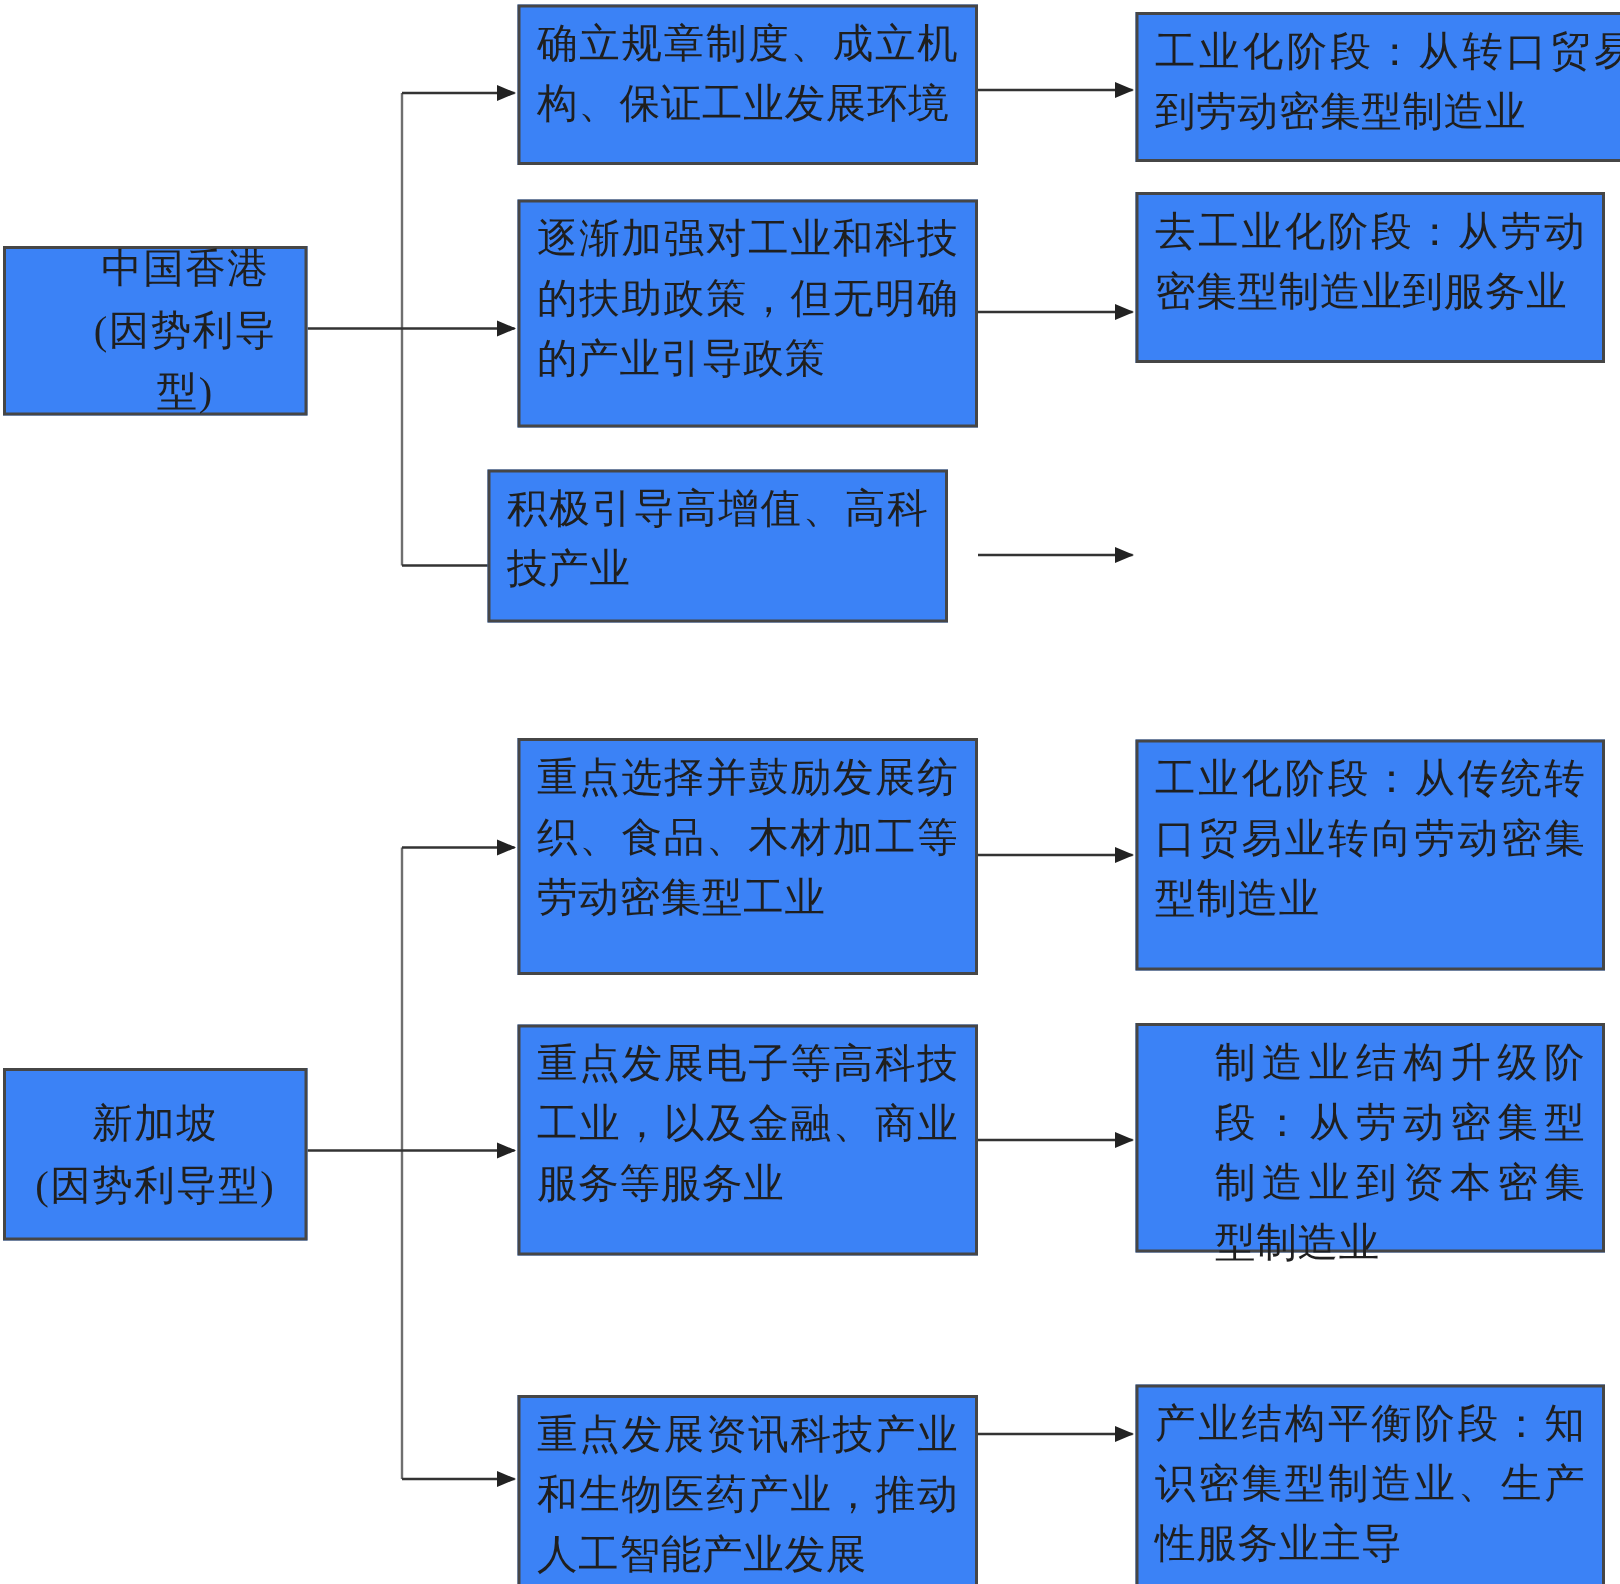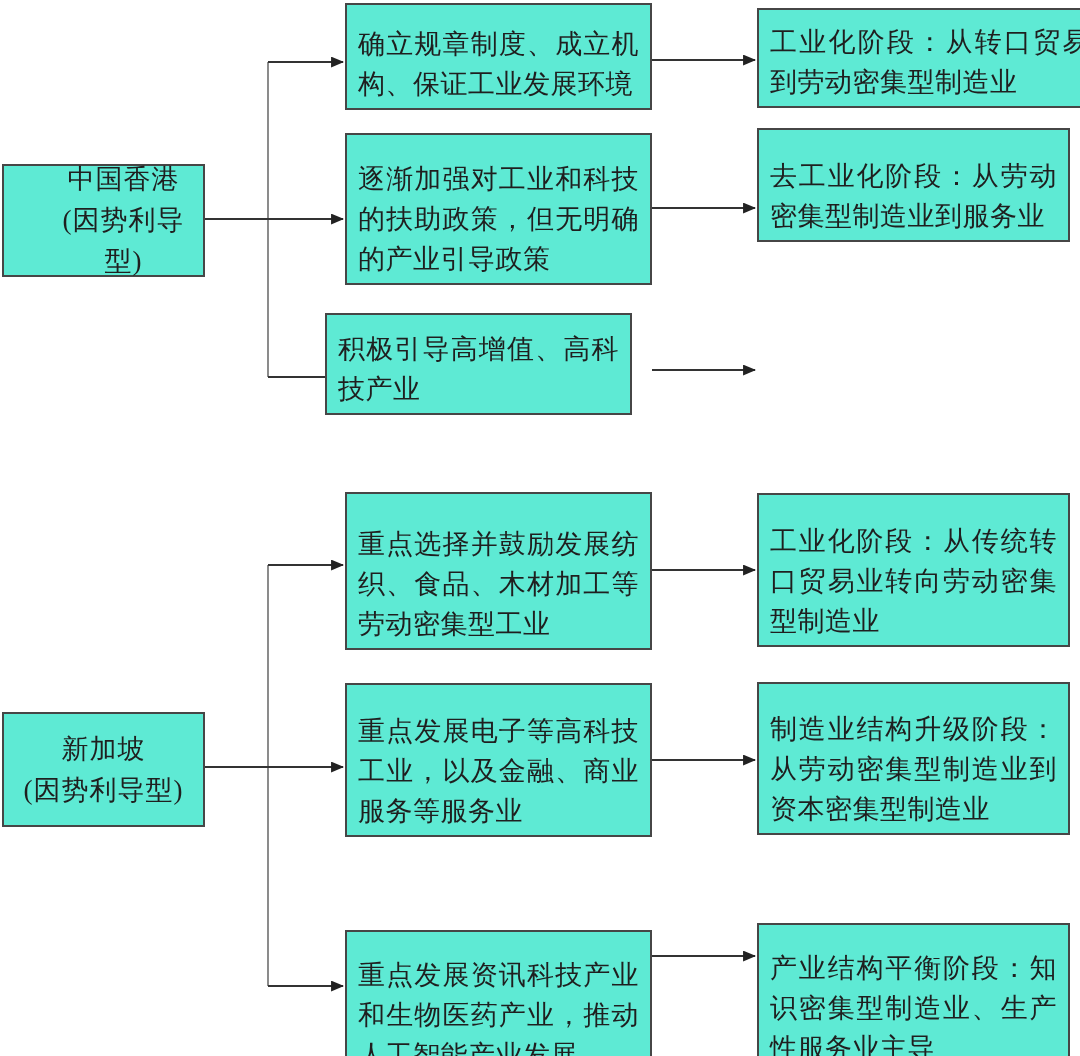--- a/index.html
+++ b/index.html
@@ -8,24 +8,24 @@
     width:1080px;height:1056px;
     background:#ffffff;
     font-family:"Liberation Serif","DejaVu Serif",serif;
     color:#1f1f1f;
     overflow:hidden;
   }
   .connectors{position:absolute;left:0;top:0;width:1080px;height:1056px;}
   .box{
     position:absolute;
     border:2px solid #464646;
-    background:#5eead4;
+    background:#3b82f6;
     box-sizing:border-box;
     display:flex;
-    align-items:flex-end;
+    align-items:flex-start;
   }
   .box .txt{
     width:100%;
     padding:4px 11px;
     font-size:27px;
     line-height:40px;
     text-align:justify;
     text-justify:inter-character;
     letter-spacing:0.5px;
   }
@@ -103,20 +103,20 @@
   <div class="box" style="left:345px;top:683px;width:307px;height:154px;">
     <div class="txt">重点发展电子等高科技工业，以及金融、商业服务等服务业</div>
   </div>
   <div class="box" style="left:345px;top:930px;width:307px;height:151px;">
     <div class="txt">重点发展资讯科技产业和生物医药产业，推动人工智能产业发展</div>
   </div>
 
   <div class="box" style="left:757px;top:493px;width:313px;height:154px;">
     <div class="txt">工业化阶段：从传统转口贸易业转向劳动密集型制造业</div>
   </div>
-  <div class="box" style="left:757px;top:682px;width:313px;height:153px;">
+  <div class="box" style="left:757px;top:682px;width:313px;height:153px;padding-left:40px;">
     <div class="txt">制造业结构升级阶段：从劳动密集型制造业到资本密集型制造业</div>
   </div>
   <div class="box" style="left:757px;top:882px;width:313px;height:151px;margin-top:41px;">
     <div class="txt">产业结构平衡阶段：知识密集型制造业、生产性服务业主导</div>
   </div>
 
 </div>
 
 </body></html>

